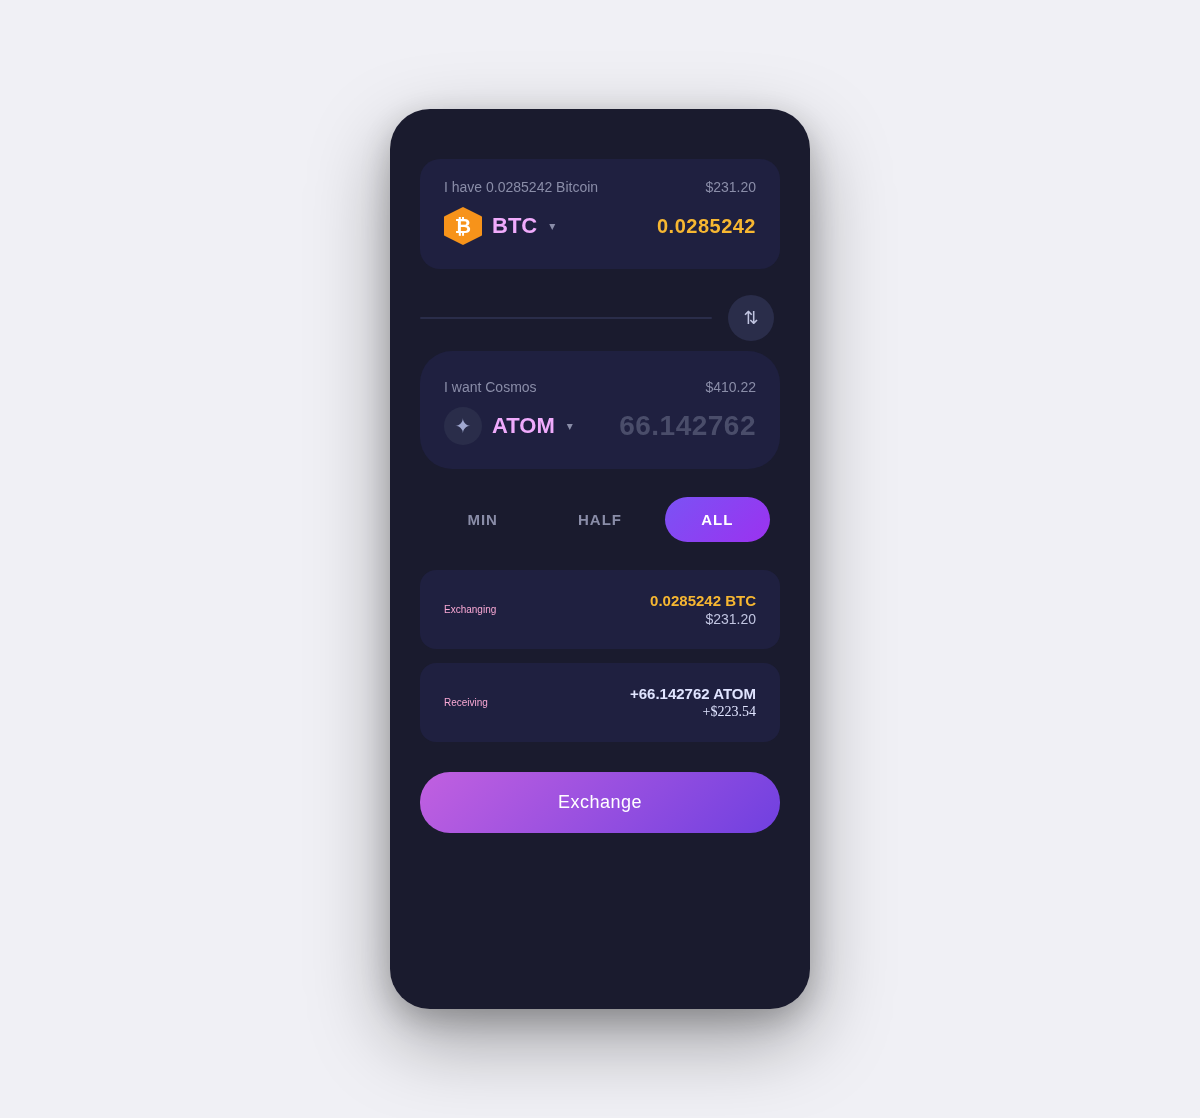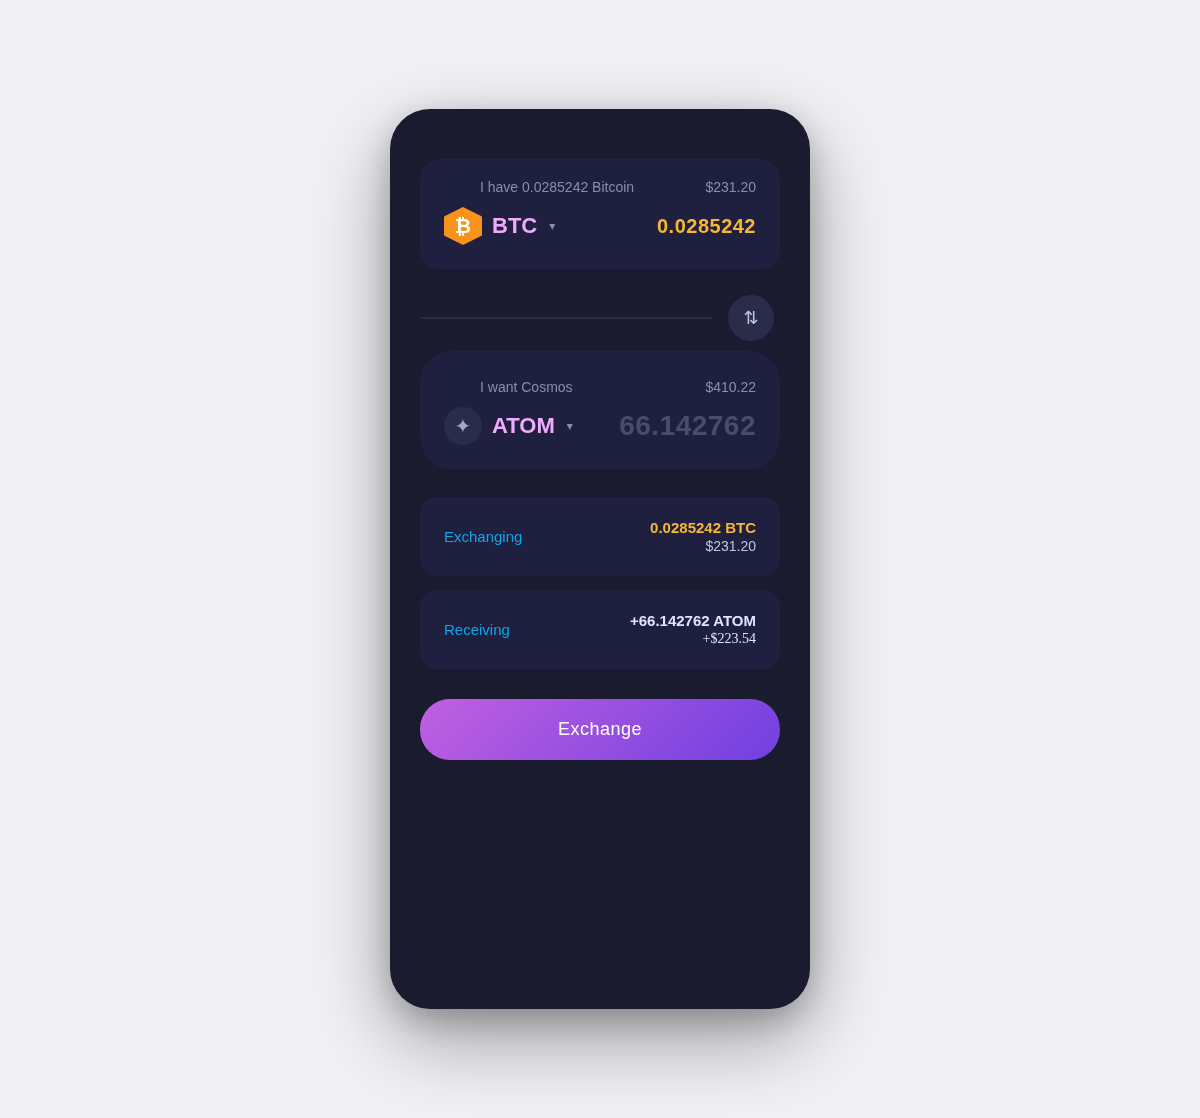--- a/index.html
+++ b/index.html
@@ -34,21 +34,20 @@
       border-radius: 20px;
       padding: 20px 24px 24px;
       margin-bottom: 16px;
     }
 
     .section-label-row {
       display: flex;
       justify-content: space-between;
       align-items: flex-end;
       margin-bottom: 12px;
-      margin-left: 36px;
     }
 
     .section-label {
       color: #8a8da8;
       font-size: 14px;
     }
 
     .section-usd {
       color: #8a8da8;
       font-size: 14px;
@@ -179,22 +178,22 @@
       background: #1f2040;
       border-radius: 16px;
       padding: 22px 24px;
       margin-bottom: 14px;
       display: flex;
       justify-content: space-between;
       align-items: center;
     }
 
     .info-label {
-      color: #0ea5e9;
-      font-size: 15px;
+      color: #f9a8d4;
+      font-size: 10px;
     }
 
     .info-values {
       text-align: right;
     }
 
     .info-crypto {
       color: #f7b731;
       font-size: 15px;
       font-weight: 600;
@@ -280,20 +279,25 @@
         <div class="atom-icon">
           <span>✦</span>
         </div>
         <span class="coin-name">ATOM</span>
         <span class="chevron-down">▾</span>
       </div>
       <span class="coin-amount gray">66.142762</span>
     </div>
   </div>
 
+  <div class="amount-buttons">
+    <button class="amount-btn">MIN</button>
+    <button class="amount-btn">HALF</button>
+    <button class="amount-btn active">ALL</button>
+  </div>
 
   <div class="info-card">
     <span class="info-label">Exchanging</span>
     <div class="info-values">
       <span class="info-crypto">0.0285242 BTC</span>
       <span class="info-usd">$231.20</span>
     </div>
   </div>
 
   <div class="info-card">

